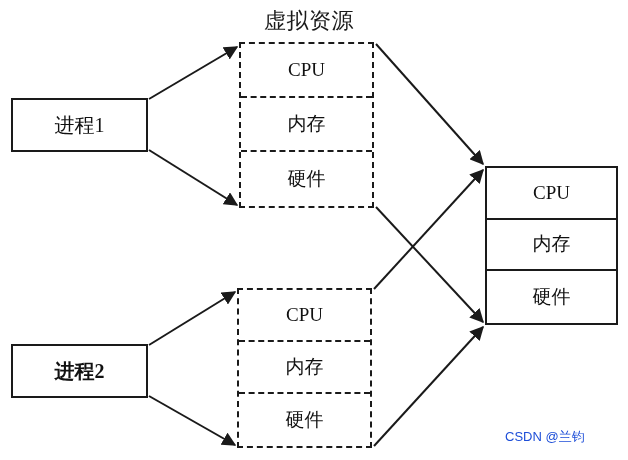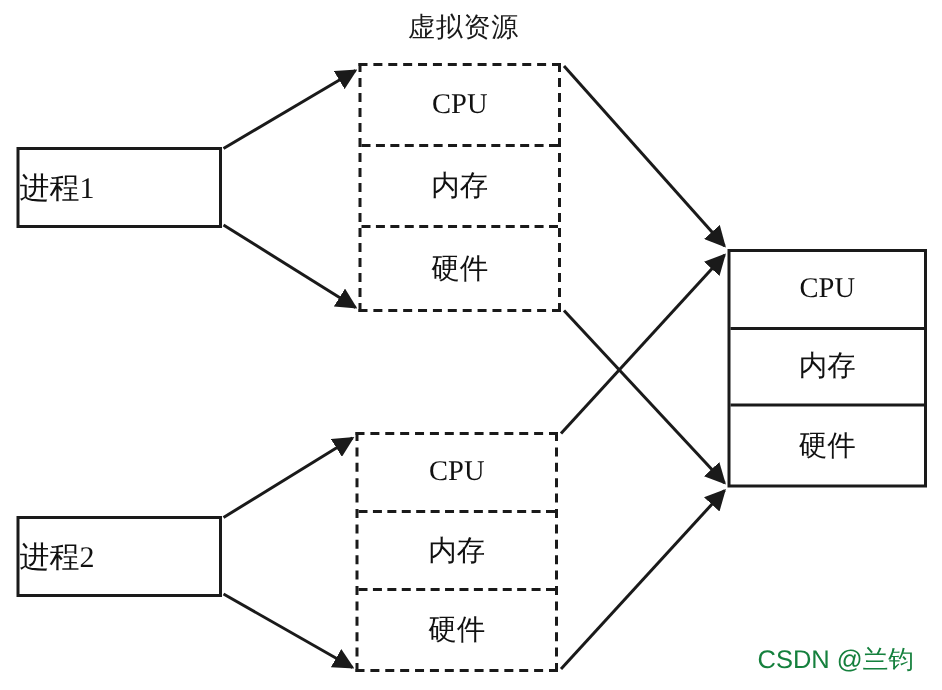--- a/index.html
+++ b/index.html
@@ -24,21 +24,21 @@
     left: 0;
     top: 0;
     width: 628px;
     height: 460px;
     pointer-events: none;
   }
 
   
   .diagram-title {
     position: absolute;
-    font-size: 18px;
+    font-size: 22px;
     color: #1a1a1a;
     white-space: nowrap;
     letter-spacing: 0.5px;
     text-align: center;
   }
   #virtual-title {
     left: 243px;
     top: 6px;
     width: 132px;
   }
@@ -48,26 +48,27 @@
     width: 132px;
   }
 
   
   .process-box {
     position: absolute;
     border: 2px solid #1a1a1a;
     background: #ffffff;
     display: flex;
     align-items: center;
+    justify-content: center;
     font-size: 20px;
     color: #111;
     box-sizing: border-box;
   }
   #process-1 { left: 11px; top: 98px;  width: 137px; height: 54px; }
-  #process-2 { left: 11px; top: 344px; width: 137px; height: 54px; }
+  #process-2 { left: 11px; top: 344px; width: 137px; height: 54px; font-weight: bold; }
 
   
   .virtual-box {
     position: absolute;
     box-sizing: border-box;
     border: 2px dashed #1a1a1a;
     background: transparent;
   }
   #virtual-1 { left: 239px; top: 42px;  width: 135px; height: 166px; }
   #virtual-2 { left: 237px; top: 288px; width: 135px; height: 160px; }
@@ -106,22 +107,22 @@
     border-bottom: 2px solid #1a1a1a;
   }
   .physical-row:last-child { border-bottom: none; }
 
   
   #watermark {
     position: absolute;
     left: 505px;
     top: 428px;
     font-family: "Liberation Sans", sans-serif;
-    font-size: 17px;
-    color: #15803d;
+    font-size: 13px;
+    color: #1d4ed8;
     white-space: nowrap;
   }
 </style>
 </head>
 <body>
 
 <div id="canvas">
 
   <svg class="arrows" viewBox="0 0 628 460">
     <defs>

